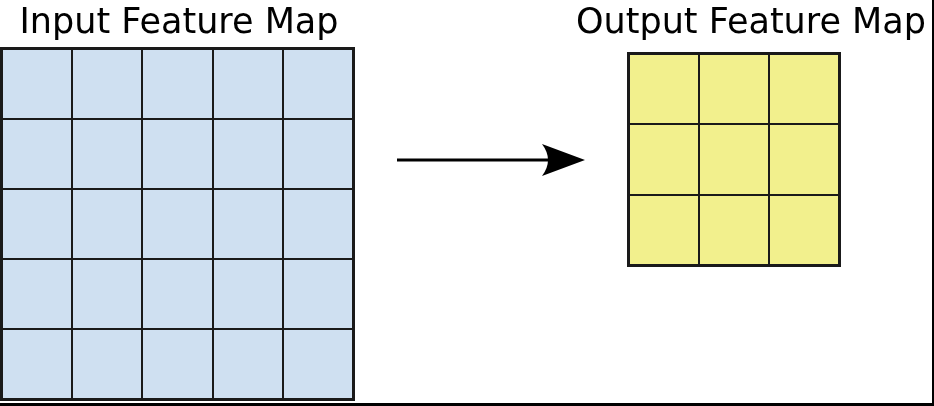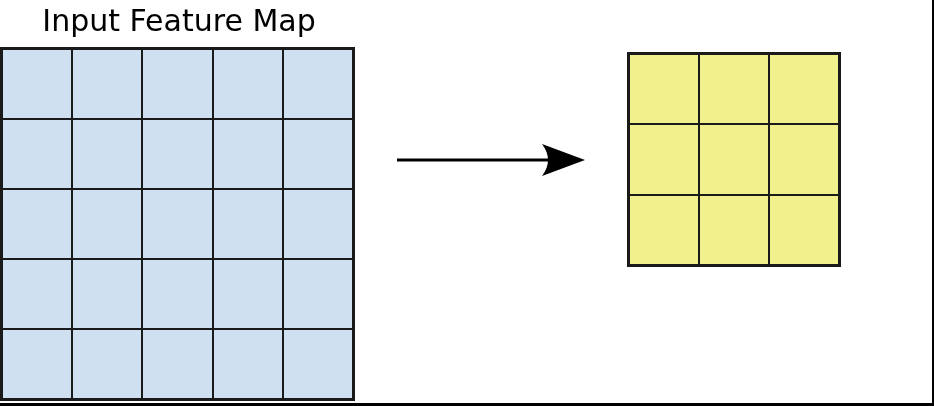--- a/index.html
+++ b/index.html
@@ -14,21 +14,21 @@
     height: 406px;
     box-sizing: border-box;
     background: var(--bg, #ffffff);
     border-right: 2px solid var(--frame, #000000);
     border-bottom: 3px solid var(--frame, #000000);
     overflow: hidden;
   }
   .map-title {
     position: absolute;
     top: 3px;
-    font-size: 30px;
+    font-size: 35px;
     line-height: 36px;
     color: var(--text, #000000);
     text-align: center;
     white-space: nowrap;
   }
   .title-input  { left: 0;     width: 358px; }
   .title-output { left: 576px; width: 330px; }
   .feature-grid {
     position: absolute;
     display: grid;
@@ -49,20 +49,21 @@
     height: 36px;
   }
 </style>
 </head>
 <body>
 
 <div class="canvas">
 
   <div class="map-title title-input">Input Feature Map</div>
 
+  <div class="map-title title-output">Output Feature Map</div>
 
   <div class="feature-grid grid-input" style="grid-template-columns: repeat(5, 1fr); grid-template-rows: repeat(5, 1fr);">
       <div class="cell" style="background: rgb(207, 224, 241);"></div>
       <div class="cell" style="background: rgb(207, 224, 241);"></div>
       <div class="cell" style="background: rgb(207, 224, 241);"></div>
       <div class="cell" style="background: rgb(207, 224, 241);"></div>
       <div class="cell" style="background: rgb(207, 224, 241);"></div>
       <div class="cell" style="background: rgb(207, 224, 241);"></div>
       <div class="cell" style="background: rgb(207, 224, 241);"></div>
       <div class="cell" style="background: rgb(207, 224, 241);"></div>

